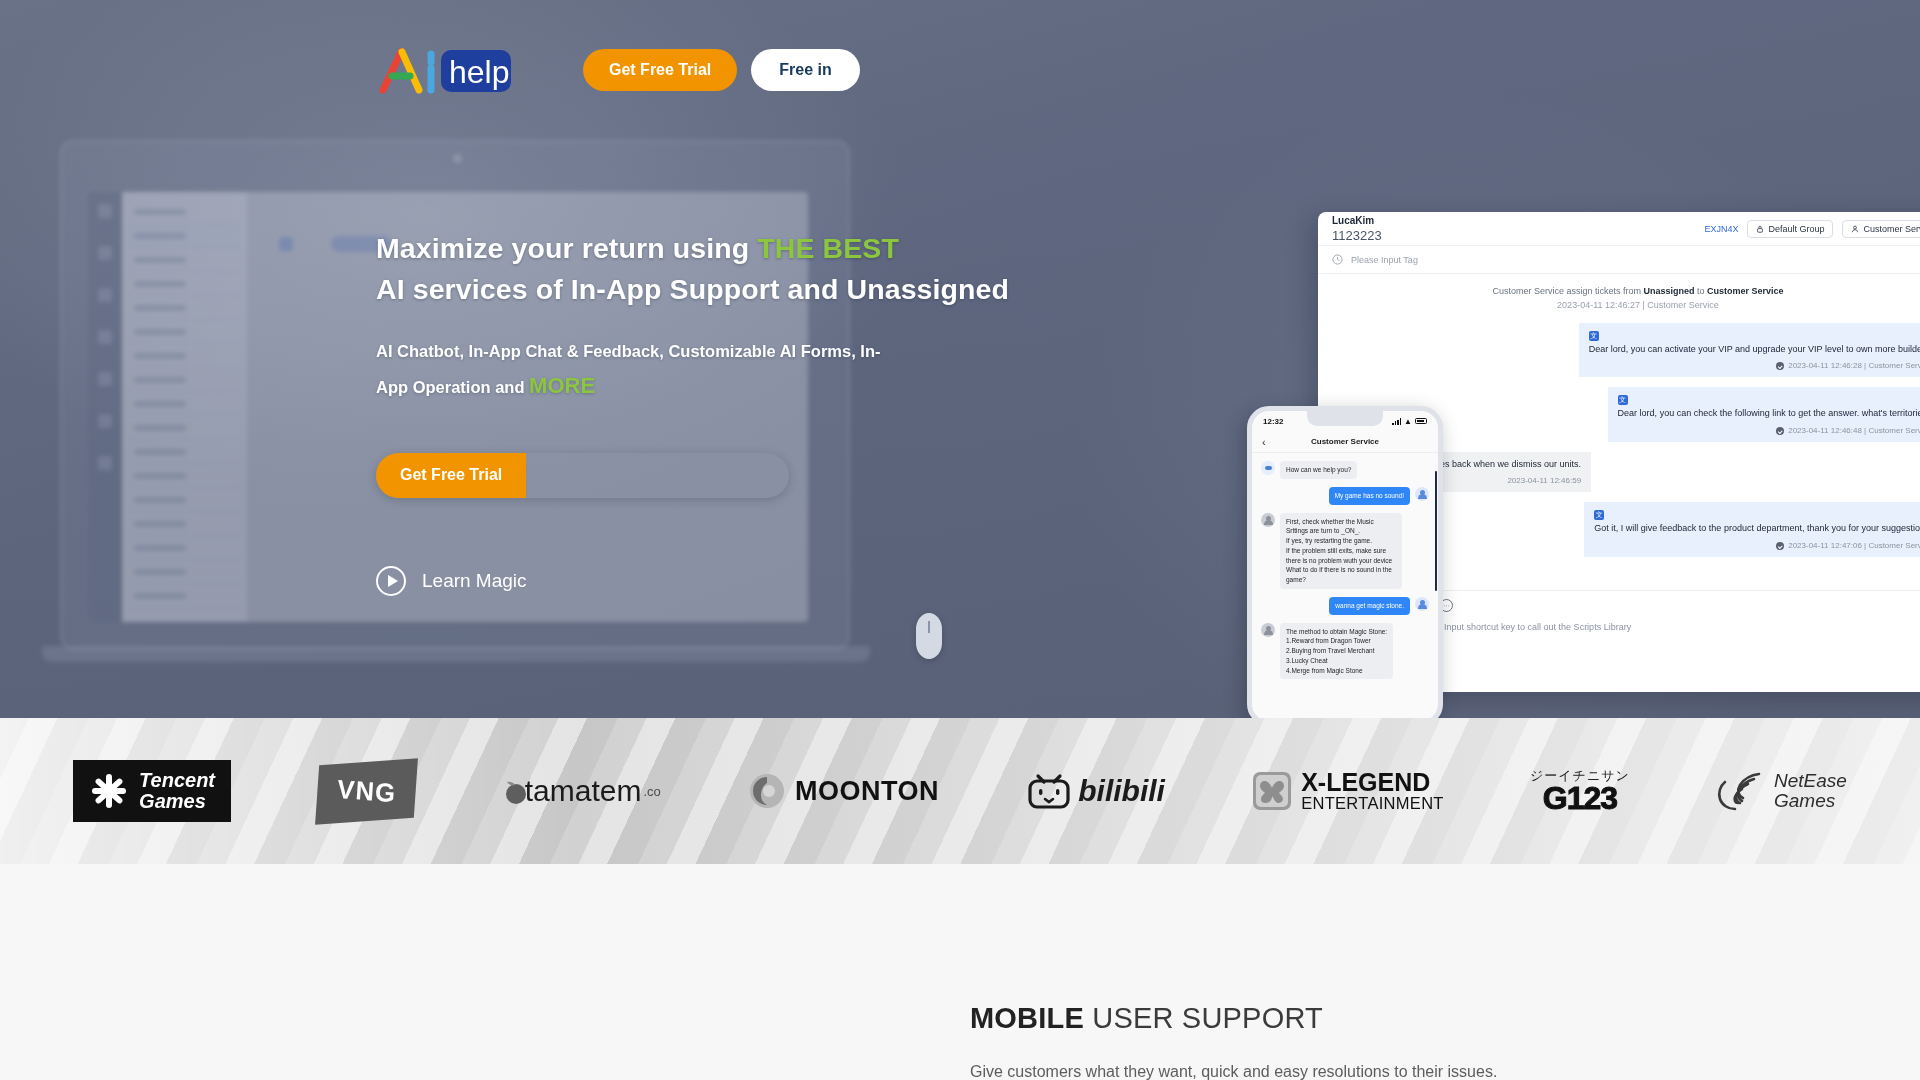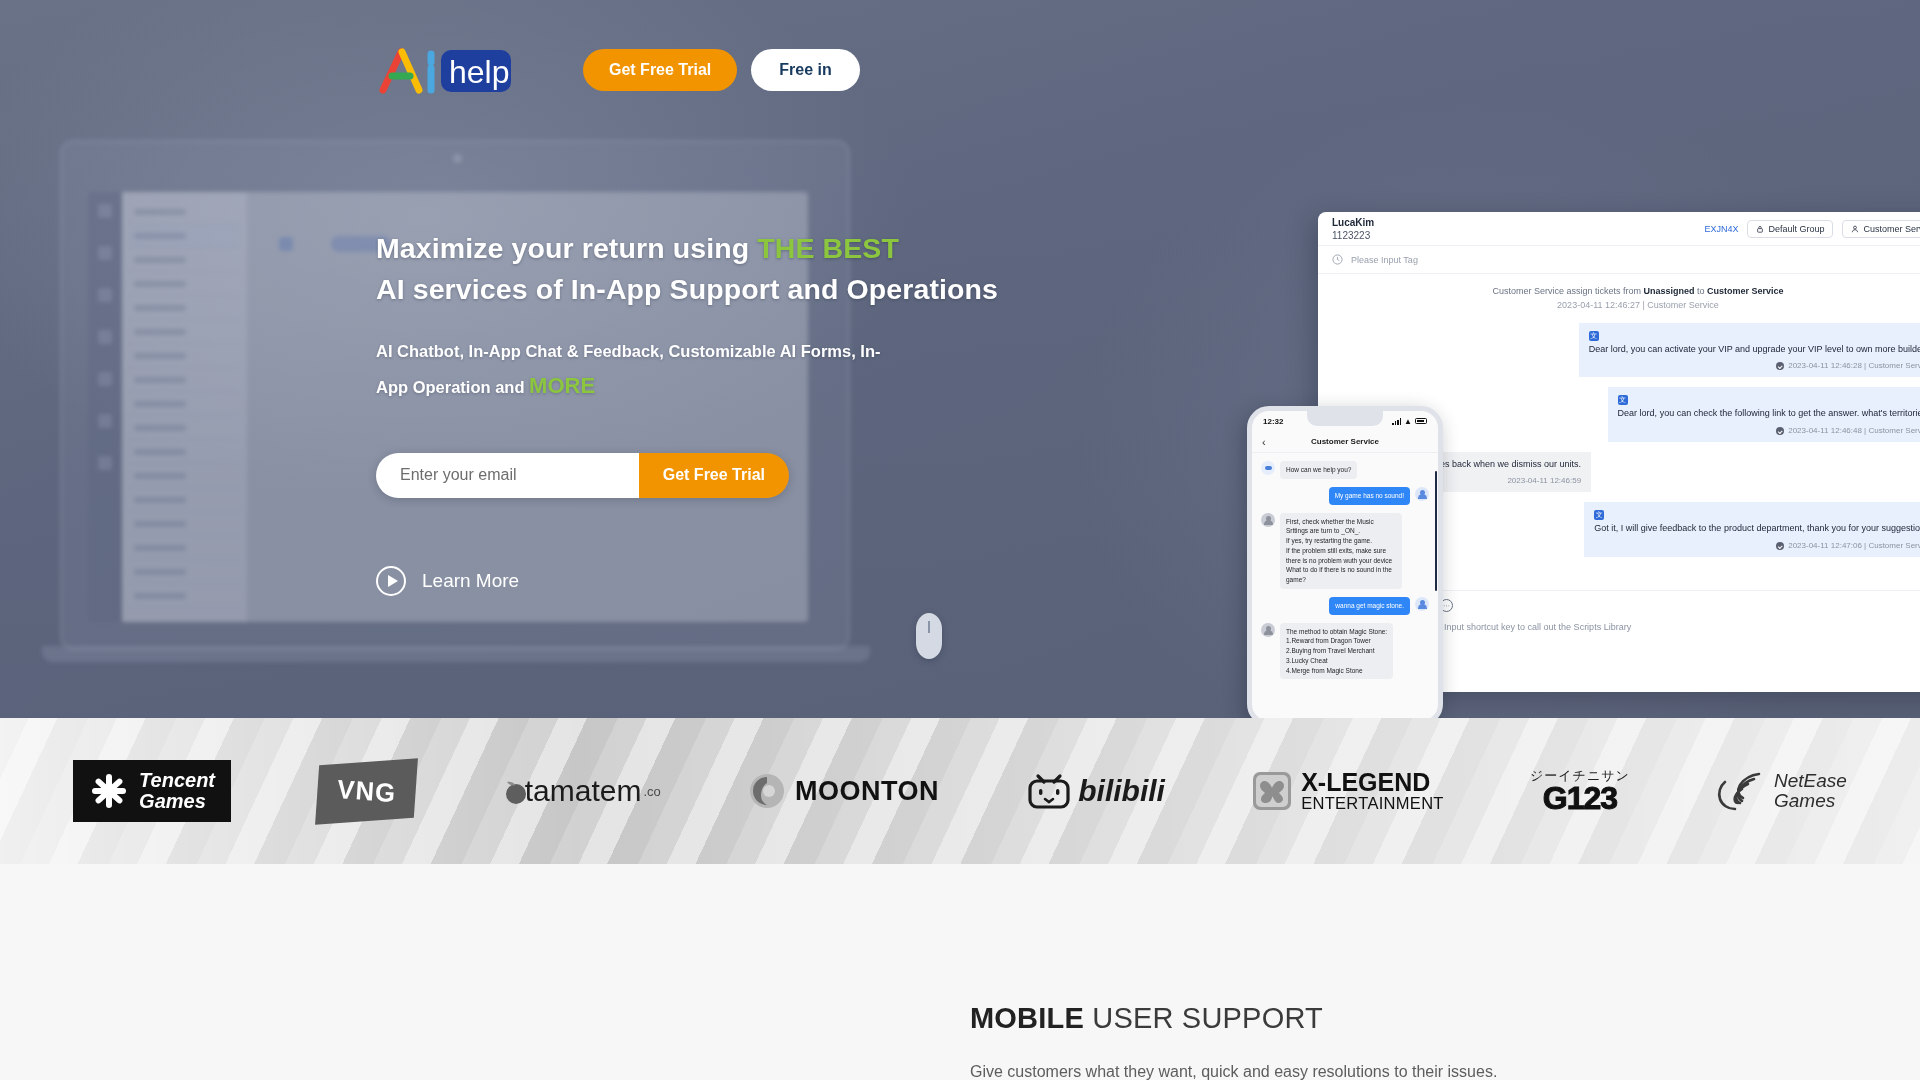--- a/index.html
+++ b/index.html
@@ -247,21 +247,21 @@
     overflow: hidden;
     font-size: 9px;
     z-index: 15;
   }
   .dm-top {
     height: 34px; padding: 5px 14px;
     border-bottom: 1px solid #eef0f4;
     display: flex; align-items: center; justify-content: space-between;
   }
   .dm-user-name { font-size: 10px; font-weight: bold; color: #1d2736; }
-  .dm-user-id { font-size: 10px; color: #4a5468; margin-top: 2px; }
+  .dm-user-id { font-size: 13px; color: #4a5468; margin-top: 2px; }
   .dm-top-right { display: flex; align-items: center; gap: 9px; }
   .dm-code { color: #2f6bd8; font-size: 9px; }
   .dm-pill {
     border: 1px solid #d9dde6; border-radius: 4px;
     padding: 3px 8px; font-size: 9px; color: #2b3444;
     display: flex; align-items: center; gap: 4px;
     background: #fff; cursor: pointer;
   }
   .dm-tag {
     height: 28px; display: flex; align-items: center;
@@ -494,37 +494,36 @@
 
     <div class="nav-cta">
       <button class="btn-trial">Get Free Trial</button>
       <button class="btn-signin">Free in</button>
     </div>
   </div>
 
   <div class="hero-copy">
     <h1 class="headline">
       <span>Maximize your return using </span><span class="hl-accent">THE BEST</span><br>
-      <span>AI services of In-App Support and Operations</span>
+      <span>AI services of In-App Support and Unassigned</span>
     </h1>
 
     <p class="subhead">
       <span>AI Chatbot, In-App Chat &amp; Feedback, Customizable AI Forms, In-App Operation and </span><span class="sub-accent">MORE</span>
     </p>
 
     <div class="emailform">
-      <input type="text" placeholder="Enter your email" style="">
       <button>Get Free Trial</button>
     </div>
 
     <div class="learnmore">
       <span class="lm-circle">
           <span class="lm-tri"></span>
         </span>
-      <span>Learn More</span>
+      <span>Learn Magic</span>
     </div>
   </div>
 
   <div class="deskmock">
     <div class="dm-top">
       <div>
         <div class="dm-user-name">LucaKim</div>
         <div class="dm-user-id">1123223</div>
       </div>
       <div class="dm-top-right">

